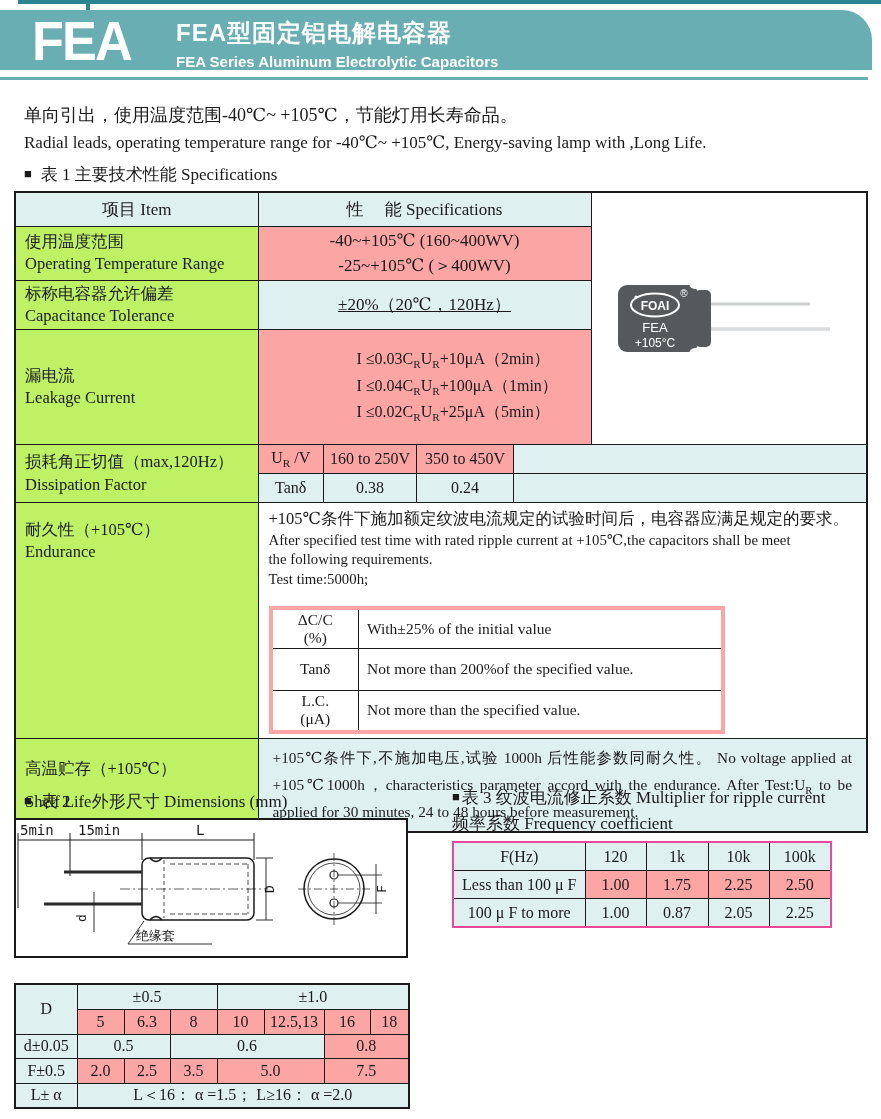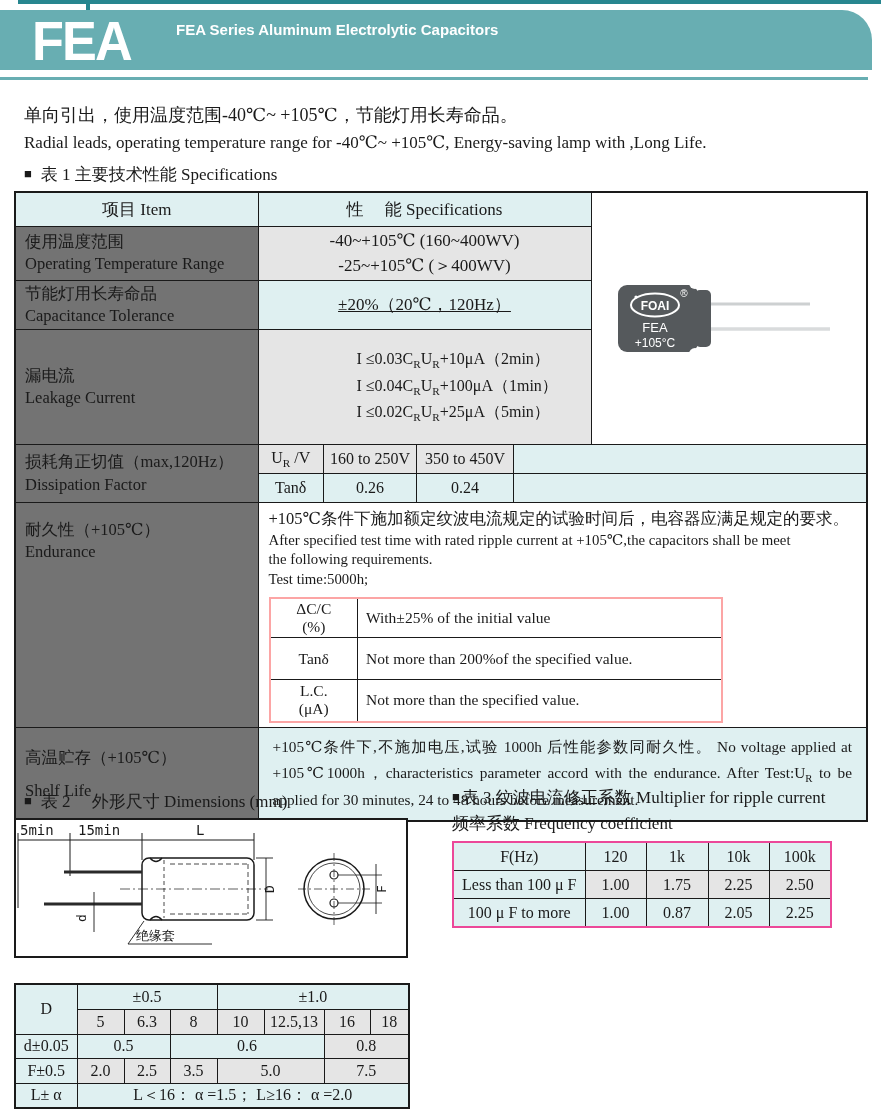--- a/index.html
+++ b/index.html
@@ -26,40 +26,40 @@
   .intro-en{position:absolute;left:24px;top:132px;font-size:17px;}
 
   .cap{position:absolute;font-size:17px;}
   .cap .sq{display:inline-block;font-size:13px;vertical-align:2px;margin-right:9px;}
   .cap .sq.tight{margin-right:2px;}
 
   
   table{border-collapse:collapse;table-layout:fixed;}
   td{border:1px solid #1a1a1a;font-size:16px;overflow:hidden;}
   .blue{background:#dff0f1;}
-  .white{background:#e5e5e5;}
+  .white{background:#fca5a5;}
   .ctr{text-align:center;vertical-align:middle;}
 
   
   .t1{position:absolute;left:14px;top:191px;width:852px;border:2px solid #1a1a1a;}
-  .t1 td.lab{background:#737373;padding:2px 6px 2px 9px;vertical-align:middle;line-height:1.35;font-size:16.5px;}
+  .t1 td.lab{background:#bef264;padding:2px 6px 2px 9px;vertical-align:middle;line-height:1.35;font-size:16.5px;}
   .t1 .hdr{font-size:17px;}
   .val2line{font-size:17px;line-height:1.5;}
   .leak{padding-left:98px;font-size:16px;line-height:1.55;vertical-align:middle;}
   .nopad{padding:0;}
   .dis-table{width:100%;height:100%;}
   .dis-table td{text-align:center;vertical-align:middle;font-size:16px;}
   .dis-table tr:first-child td{border-top:none;}
   .dis-table tr:last-child td{border-bottom:none;}
   .dis-table td:first-child{border-left:none;}
   .dis-table td:last-child{border-right:none;}
   .end-cell{vertical-align:top;padding:5px 10px 4px 10px;background:#fff;}
   .end-cn{font-size:16.5px;margin-bottom:1px;}
   .end-en{font-size:14.8px;white-space:nowrap;line-height:1.3;}
-  .inner-end{width:452px;margin-top:8px;border:2px solid #fca5a5;}
+  .inner-end{width:452px;margin-top:17px;border:4px solid #fca5a5;}
   .inner-end td{font-size:15.5px;padding:1px 8px;vertical-align:middle;background:#fff;}
   .inner-end td.k{text-align:center;padding:1px 2px;}
   .inner-end td.v{text-align:justify;}
   .shelf-cell{background:#dff0f1;vertical-align:middle;padding:6px 14px;}
   .shelf-txt{font-size:15.3px;line-height:1.72;text-align:justify;}
   .photo-cell{background:#fff;padding:0;vertical-align:top;}
 
   
   .drawing{position:absolute;left:14px;top:818px;width:390px;height:136px;border:2px solid #1a1a1a;background:#fff;}
   .drawing text{font-family:"DejaVu Sans Mono",monospace;fill:#1a1a1a;}
@@ -79,20 +79,21 @@
 <body>
 
 <div class="page">
 
   <div class="topline"></div>
   <div class="toptick"></div>
 
   <div class="banner">
     <div class="series">FEA</div>
     <div class="titles">
+      <div class="title-cn">FEA型固定铝电解电容器</div>
       <div class="title-en">FEA Series Aluminum Electrolytic Capacitors</div>
     </div>
   </div>
   <div class="sep"></div>
 
   <div class="intro-cn">单向引出，使用温度范围-40℃~ +105℃，节能灯用长寿命品。</div>
   <div class="intro-en">Radial leads, operating temperature range for -40℃~ +105℃, Energy-saving lamp with ,Long Life.</div>
 
   <div class="cap" style="left:24px;top:163px;">
     <span class="sq">■</span><span>表 1 主要技术性能  Specifications</span>
@@ -130,21 +131,21 @@
         <div>使用温度范围</div>
         <div>Operating Temperature Range</div>
       </td>
       <td class="ctr white val2line">
         <div>-40~+105℃ (160~400WV)</div>
         <div>-25~+105℃ (＞400WV)</div>
       </td>
     </tr>
     <tr style="height:40px">
       <td class="lab">
-        <div>节能灯用长寿命品</div>
+        <div>标称电容器允许偏差</div>
         <div>Capacitance Tolerance</div>
       </td>
       <td class="ctr blue" style="font-size:17px;text-decoration:underline;">±20%（20℃，120Hz）</td>
     </tr>
     <tr style="height:115px">
       <td class="lab">
         <div>漏电流</div>
         <div>Leakage Current</div>
       </td>
       <td class="white leak">
@@ -168,21 +169,21 @@
               </colgroup>
           <tbody>
                 <tr style="height:28px">
             <td class="white">U<sub>R</sub> /V</td>
             <td class="white">160 to 250V</td>
             <td class="white">350 to 450V</td>
             <td class="blue"></td>
           </tr>
           <tr style="height:29px">
             <td class="blue">Tanδ</td>
-            <td class="blue">0.26</td>
+            <td class="blue">0.38</td>
             <td class="blue">0.24</td>
             <td class="blue"></td>
           </tr>
         </tbody>
             </table>
       </td>
     </tr>
     <tr style="height:204px">
       <td class="lab" style="vertical-align:top;padding-top:16px;">
         <div>耐久性（+105℃）</div>

